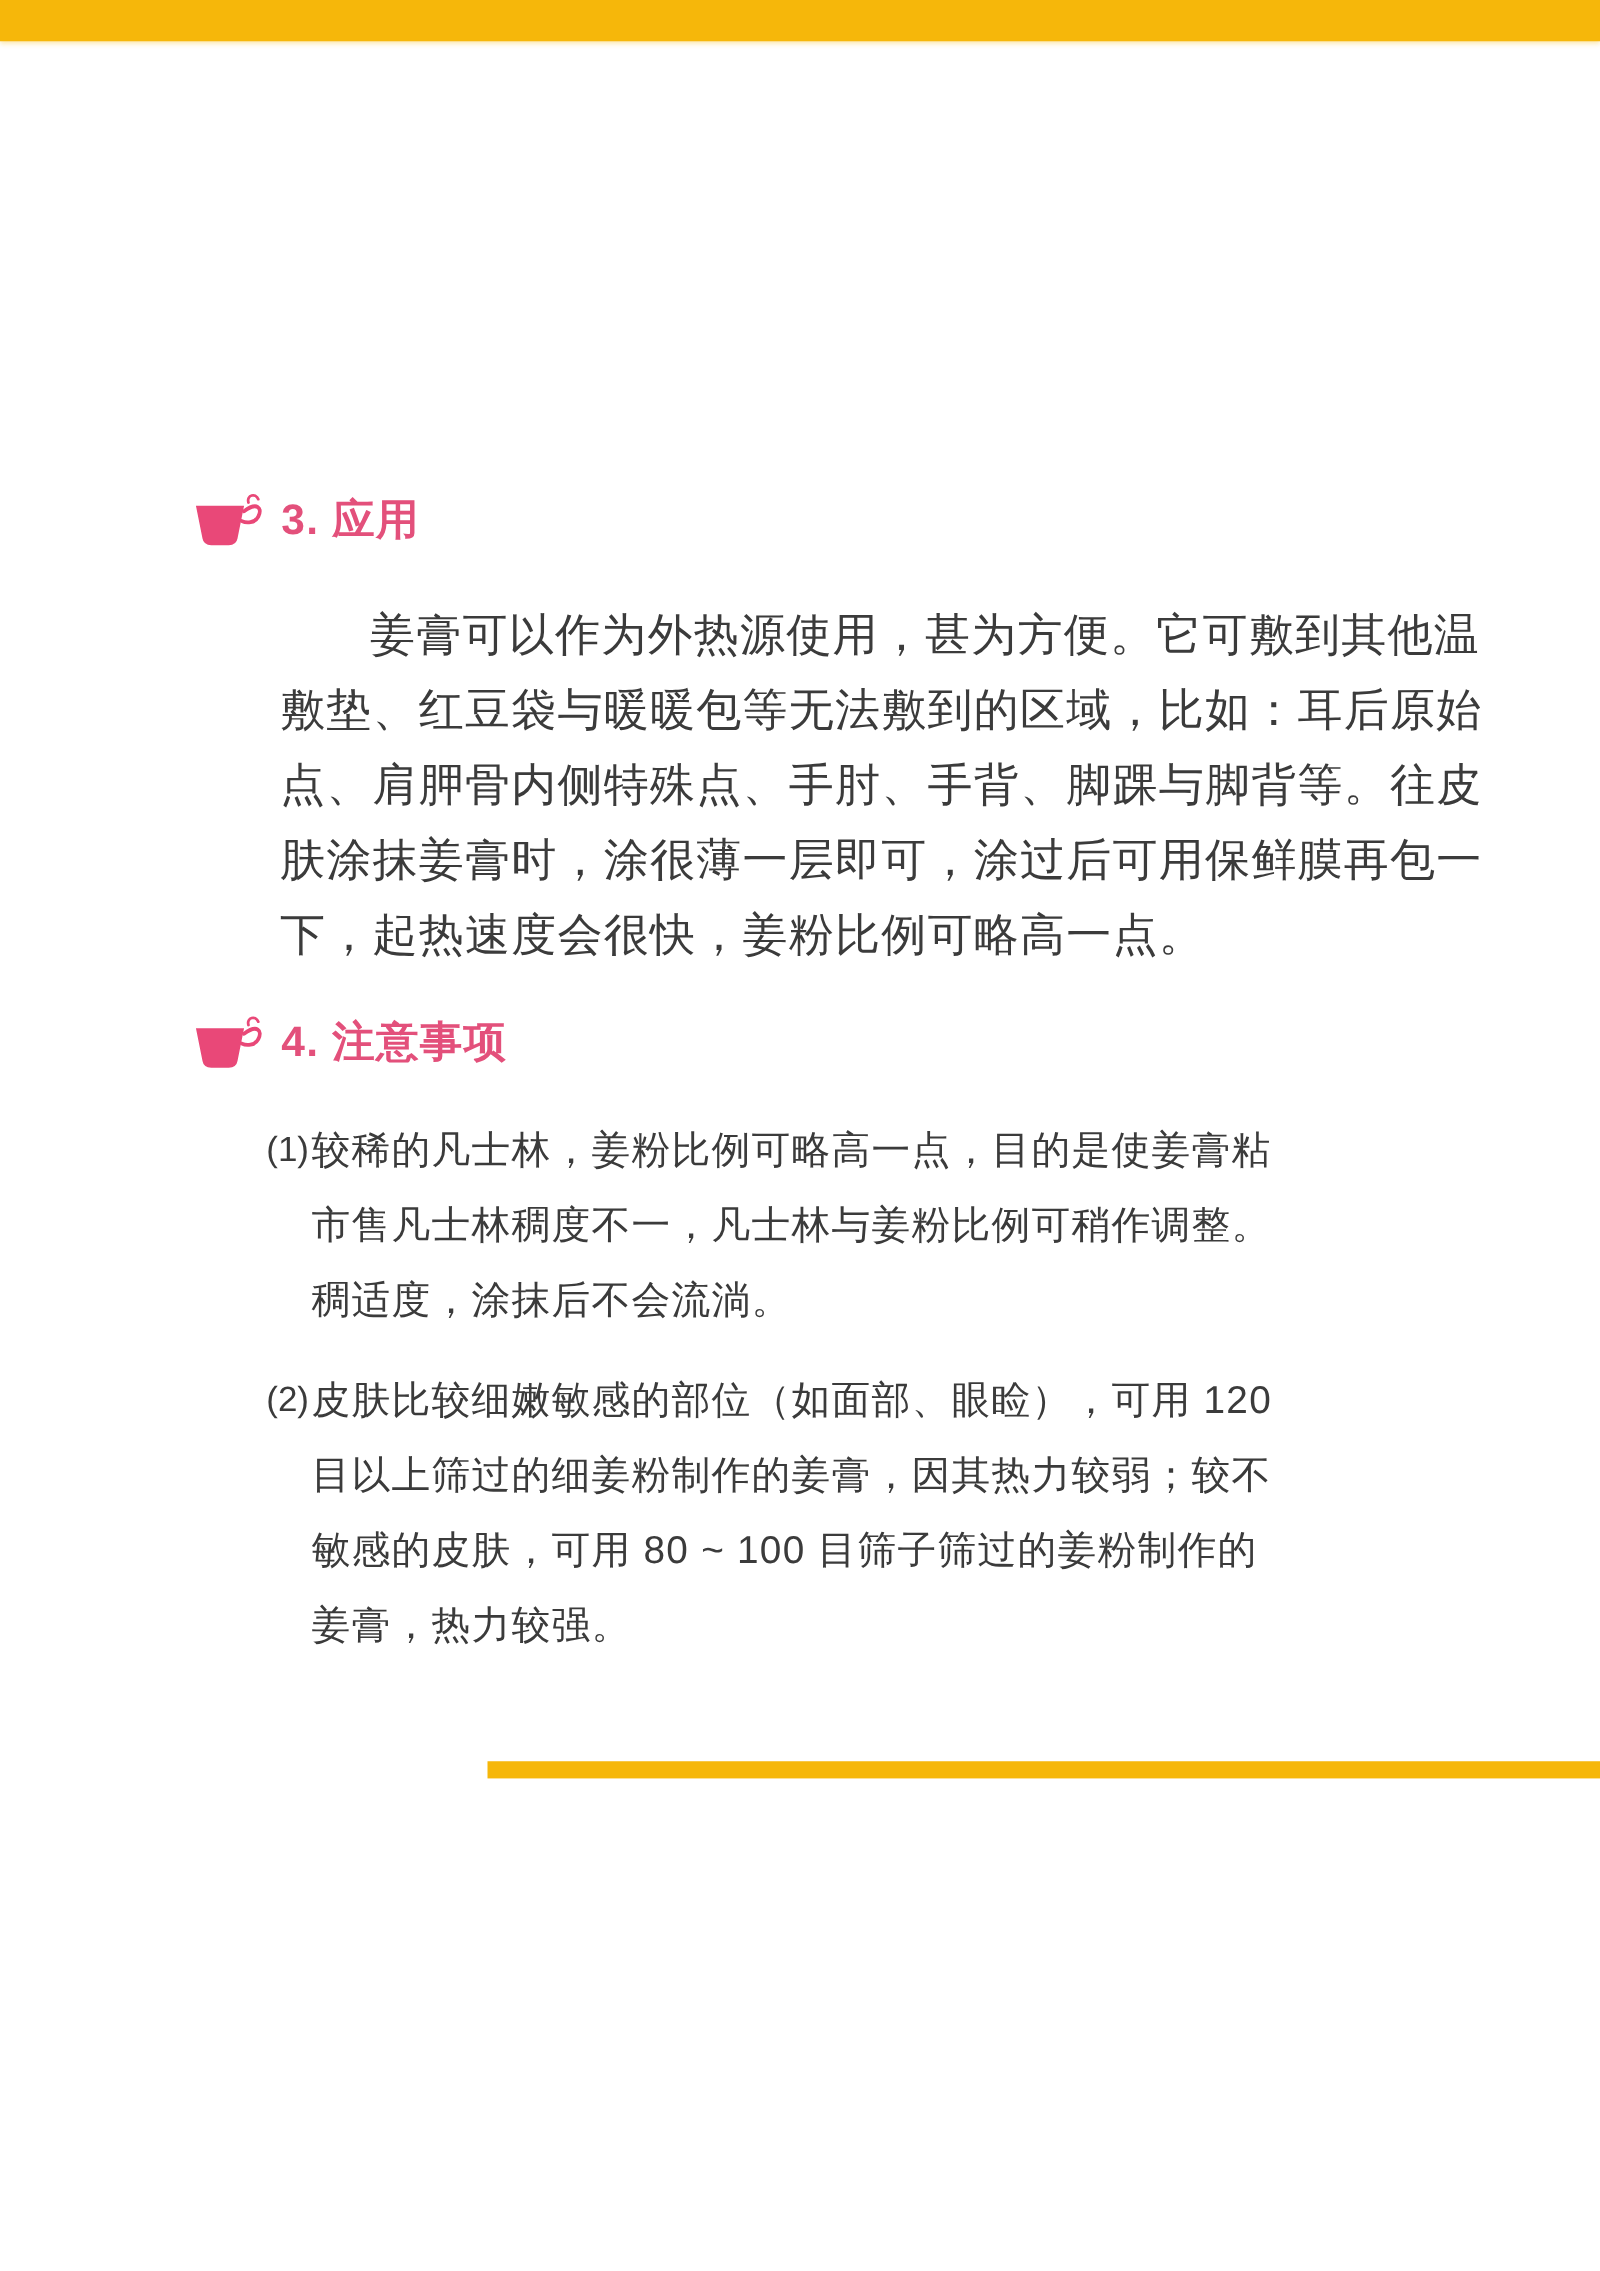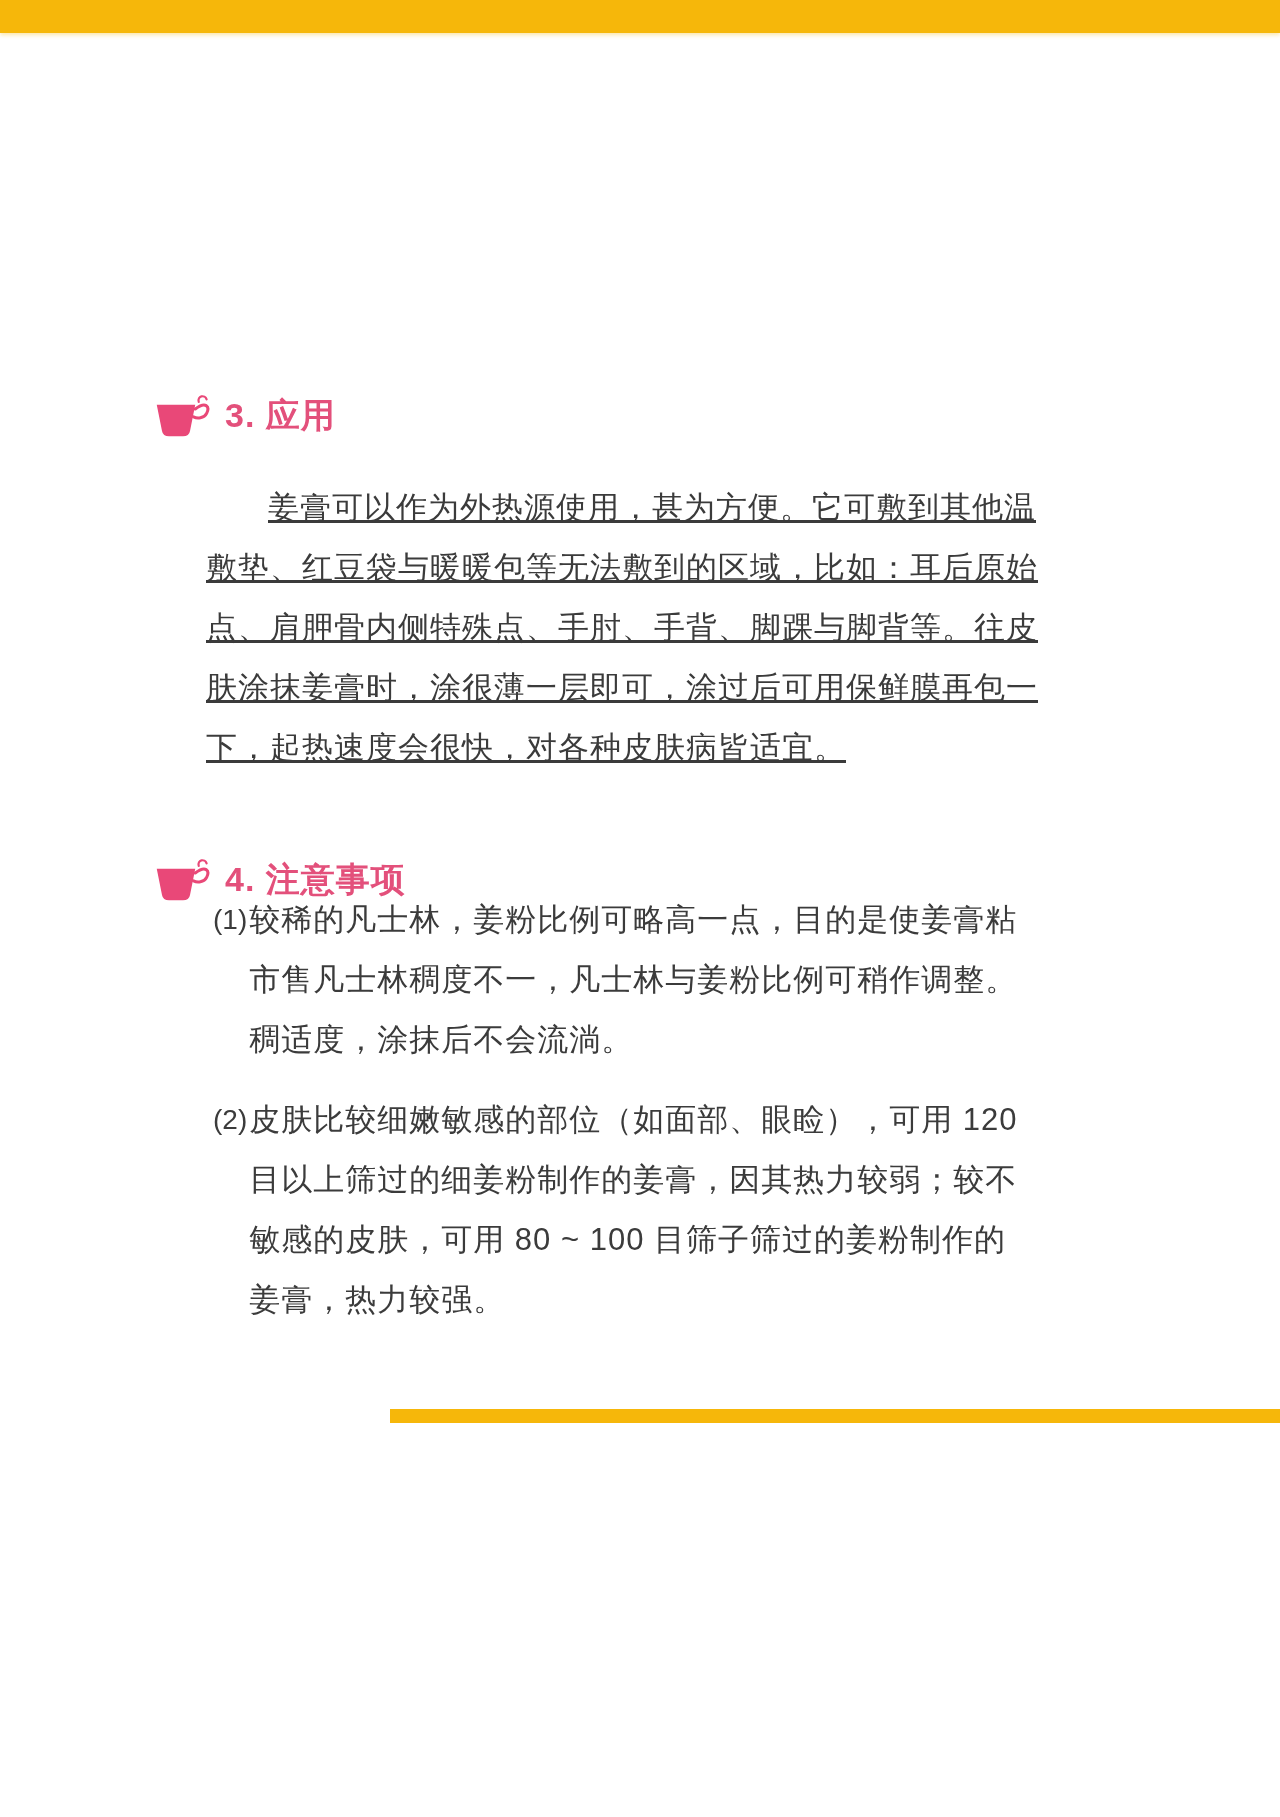--- a/index.html
+++ b/index.html
@@ -33,39 +33,38 @@
     background: var(--accent-yellow);
   }
   .heading-row {
     position: absolute;
     left: 155px;
     display: flex;
     align-items: center;
     gap: 14px;
   }
   .heading-row.h3 { top: 392px; }
-  .heading-row.h4 { top: 856px; }
+  .heading-row.h4 { top: 810px; }
   .cup { width: 56px; height: 48px; display: inline-block; }
   .cup svg { width: 100%; height: 100%; }
   .section-heading {
     margin: 0;
     font-size: 34px;
     font-weight: 600;
     color: var(--accent-pink);
     letter-spacing: 1px;
     white-space: nowrap;
   }
   .para {
     position: absolute;
-    left: 206px;
+    left: 224px;
     top: 478px;
     width: 900px;
-    font-size: 31px;
+    font-size: 36px;
     line-height: 60px;
-    text-decoration: underline;
   }
   .line { white-space: nowrap; letter-spacing: 1px; }
   .line.indent { text-indent: 2em; }
   .items {
     position: absolute;
     left: 213px;
     top: 890px;
     width: 900px;
     font-size: 31px;
     line-height: 60px;
@@ -105,21 +104,21 @@
       </svg>
     </span>
     <h2 class="section-heading">3. 应用</h2>
   </div>
 
   <div class="para">
     <div class="line indent">姜膏可以作为外热源使用，甚为方便。它可敷到其他温</div>
     <div class="line">敷垫、红豆袋与暖暖包等无法敷到的区域，比如：耳后原始</div>
     <div class="line">点、肩胛骨内侧特殊点、手肘、手背、脚踝与脚背等。往皮</div>
     <div class="line">肤涂抹姜膏时，涂很薄一层即可，涂过后可用保鲜膜再包一</div>
-    <div class="line">下，起热速度会很快，对各种皮肤病皆适宜。</div>
+    <div class="line">下，起热速度会很快，姜粉比例可略高一点。</div>
   </div>
 
   <div class="heading-row h4">
     <span class="cup">
       <svg viewBox="0 0 64 50" xmlns="http://www.w3.org/2000/svg">
         <path d="M2 12 L46 12 L40 42 Q39 48 32 48 L16 48 Q9 48 8 42 Z" fill="#E94878"></path>
         <path d="M46 17 C58 8 63 14 59 22 C56 28 48 28 44 26" fill="none" stroke="#E94878" stroke-width="3.5" stroke-linecap="round"></path>
         <path d="M50 9 C48 2 57 0 59 6" fill="none" stroke="#E94878" stroke-width="2.5" stroke-linecap="round"></path>
       </svg>
     </span>

